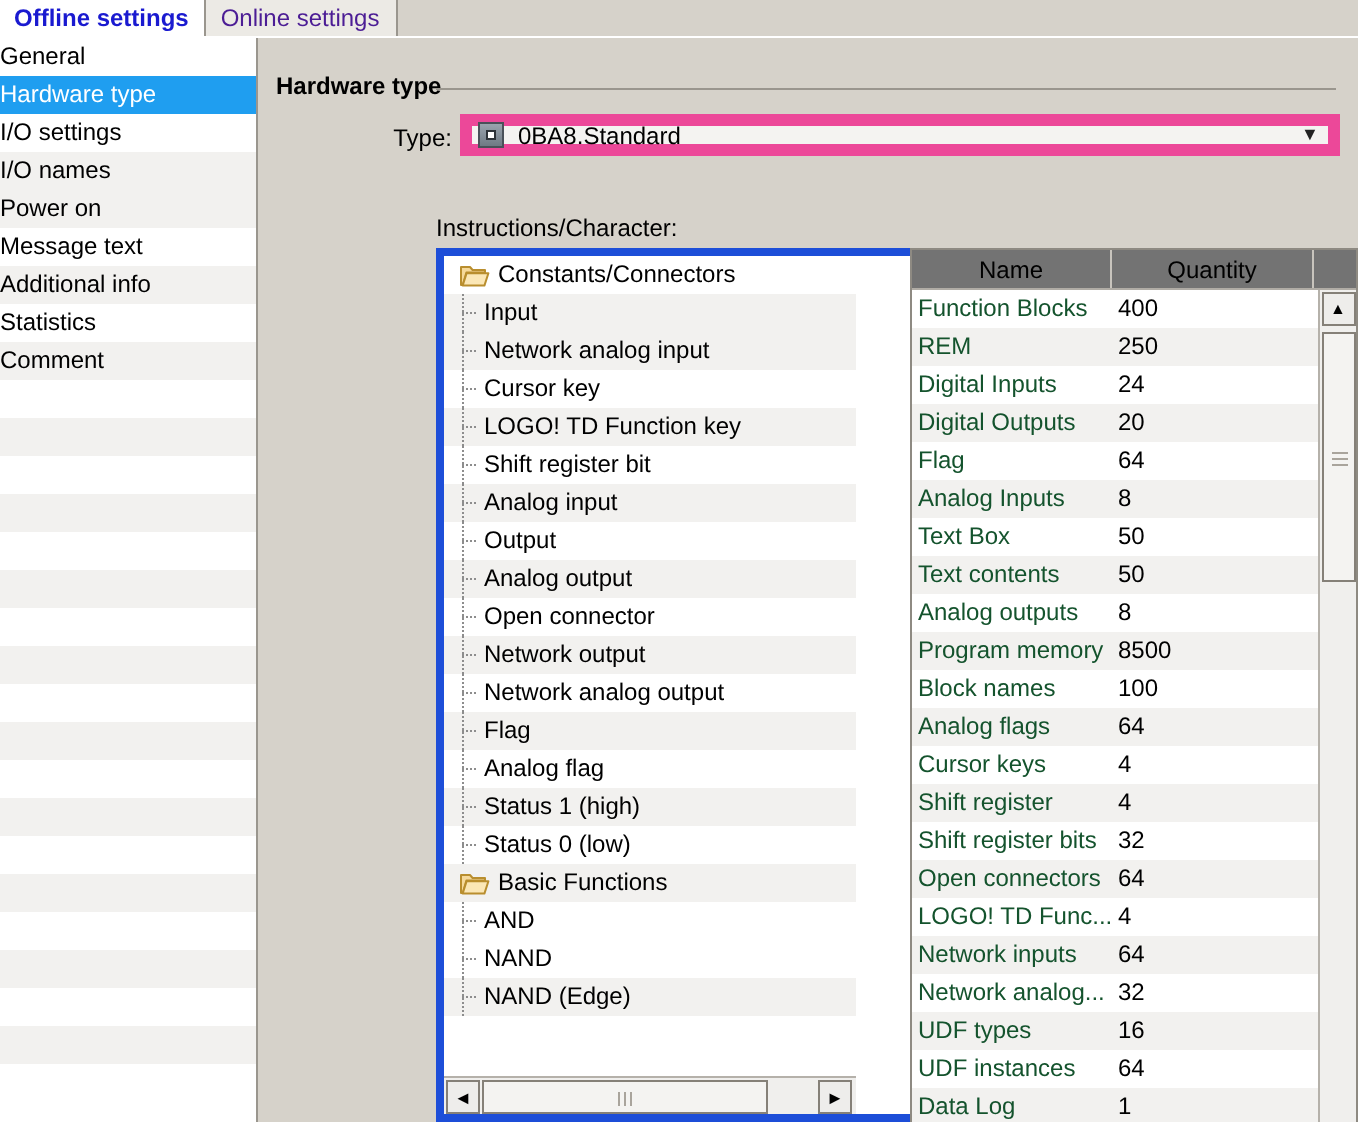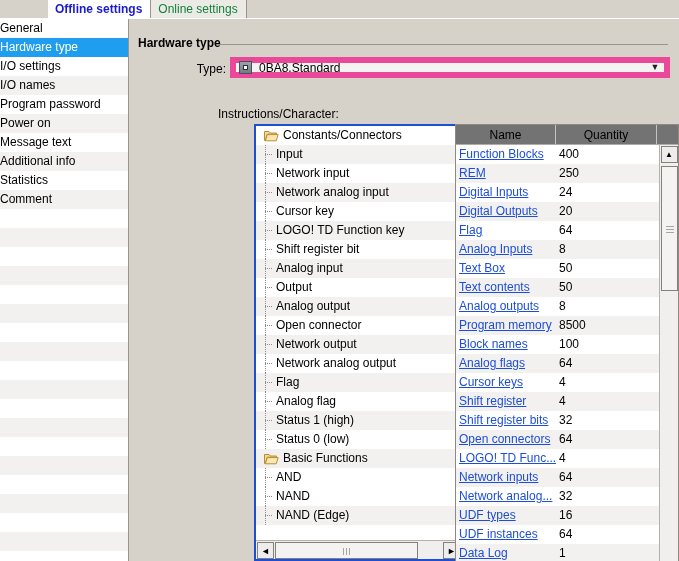--- a/index.html
+++ b/index.html
@@ -24,33 +24,32 @@
     left: 0; top: 0;
     width: 679px; height: 19px;
     background: #d6d2ca;
   }
   .tabbar .tabstrip {
     position: absolute;
     left: 0; top: 0;
     height: 19px;
     display: flex;
     align-items: stretch;
-    margin-left: 48px;
   }
   .tab {
     position: relative;
     display: flex;
     align-items: center;
     padding: 0 8px 0 7px;
     height: 18px;
     font-size: 12px;
     box-sizing: border-box;
     background: #eceae5;
     border-right: 1px solid #9a968e;
-    color: #15803d;
+    color: #4c1d95;
     cursor: default;
     white-space: nowrap;
   }
   .tab.active {
     background: #ffffff;
     color: #1a1ad0;
     font-weight: bold;
     border-right: 1px solid #9a968e;
   }
   .tab.active::after {
@@ -187,24 +186,23 @@
   }
   .lbl-instructions { left: 88px; top: 88px; }
   .lbl-resources { left: 313px; top: 88px; margin-top: 32px; }
 
   
   .tree-panel {
     position: absolute;
     left: 88px; top: 105px;
     width: 271px; height: 437px;
     background: #ffffff;
-    border: 2px solid #1d4ed8;
-    box-sizing: border-box;
-    overflow: hidden;
-    margin-left: 36px;
+    border: 4px solid #1d4ed8;
+    box-sizing: border-box;
+    overflow: hidden;
   }
   .tree-rows {
     position: absolute;
     left: 0; top: 0;
     width: 206px; height: 416px;
     overflow: hidden;
   }
   .tree-row {
     height: 19px;
     line-height: 19px;
@@ -389,22 +387,21 @@
     box-sizing: border-box;
     cursor: default;
   }
   .trow.alt { background: #f2f1ef; }
   .trow .td-name {
     width: 100px;
     padding-left: 3px;
     box-sizing: border-box;
     white-space: nowrap;
     overflow: hidden;
-    color: #1d4ed8;
-    text-decoration: underline;
+    color: #14532d;
   }
   .trow .td-qty {
     width: 103px;
     padding-left: 3px;
     box-sizing: border-box;
     white-space: nowrap;
     overflow: hidden;
     color: #000;
   }
   .tbl-vscroll {
@@ -440,23 +437,20 @@
     </div>
     <div class="side-item alt selected">
       <span>Hardware type</span>
     </div>
     <div class="side-item">
       <span>I/O settings</span>
     </div>
     <div class="side-item alt">
       <span>I/O names</span>
     </div>
-    <div class="side-item">
-      <span>Program password</span>
-    </div>
     <div class="side-item alt">
       <span>Power on</span>
     </div>
     <div class="side-item">
       <span>Message text</span>
     </div>
     <div class="side-item alt">
       <span>Additional info</span>
     </div>
     <div class="side-item">
@@ -511,25 +505,20 @@
                 <path d="M3.3 4.6 L14.2 4.6 L12.2 10.8 L1.3 10.8 Z" fill="#fbe7b6" stroke="#b98e2e" stroke-width="1" stroke-linejoin="round"></path>
               </svg>
             </span>
             <span class="t-text">Constants/Connectors</span>
           </div>
           <div class="tree-row alt">
             <span class="t-indent"></span>
             <span class="t-dots"></span>
             <span class="t-text">Input</span>
           </div>
-          <div class="tree-row">
-            <span class="t-indent"></span>
-            <span class="t-dots"></span>
-            <span class="t-text">Network input</span>
-          </div>
           <div class="tree-row alt">
             <span class="t-indent"></span>
             <span class="t-dots"></span>
             <span class="t-text">Network analog input</span>
           </div>
           <div class="tree-row">
             <span class="t-indent"></span>
             <span class="t-dots"></span>
             <span class="t-text">Cursor key</span>
           </div>

